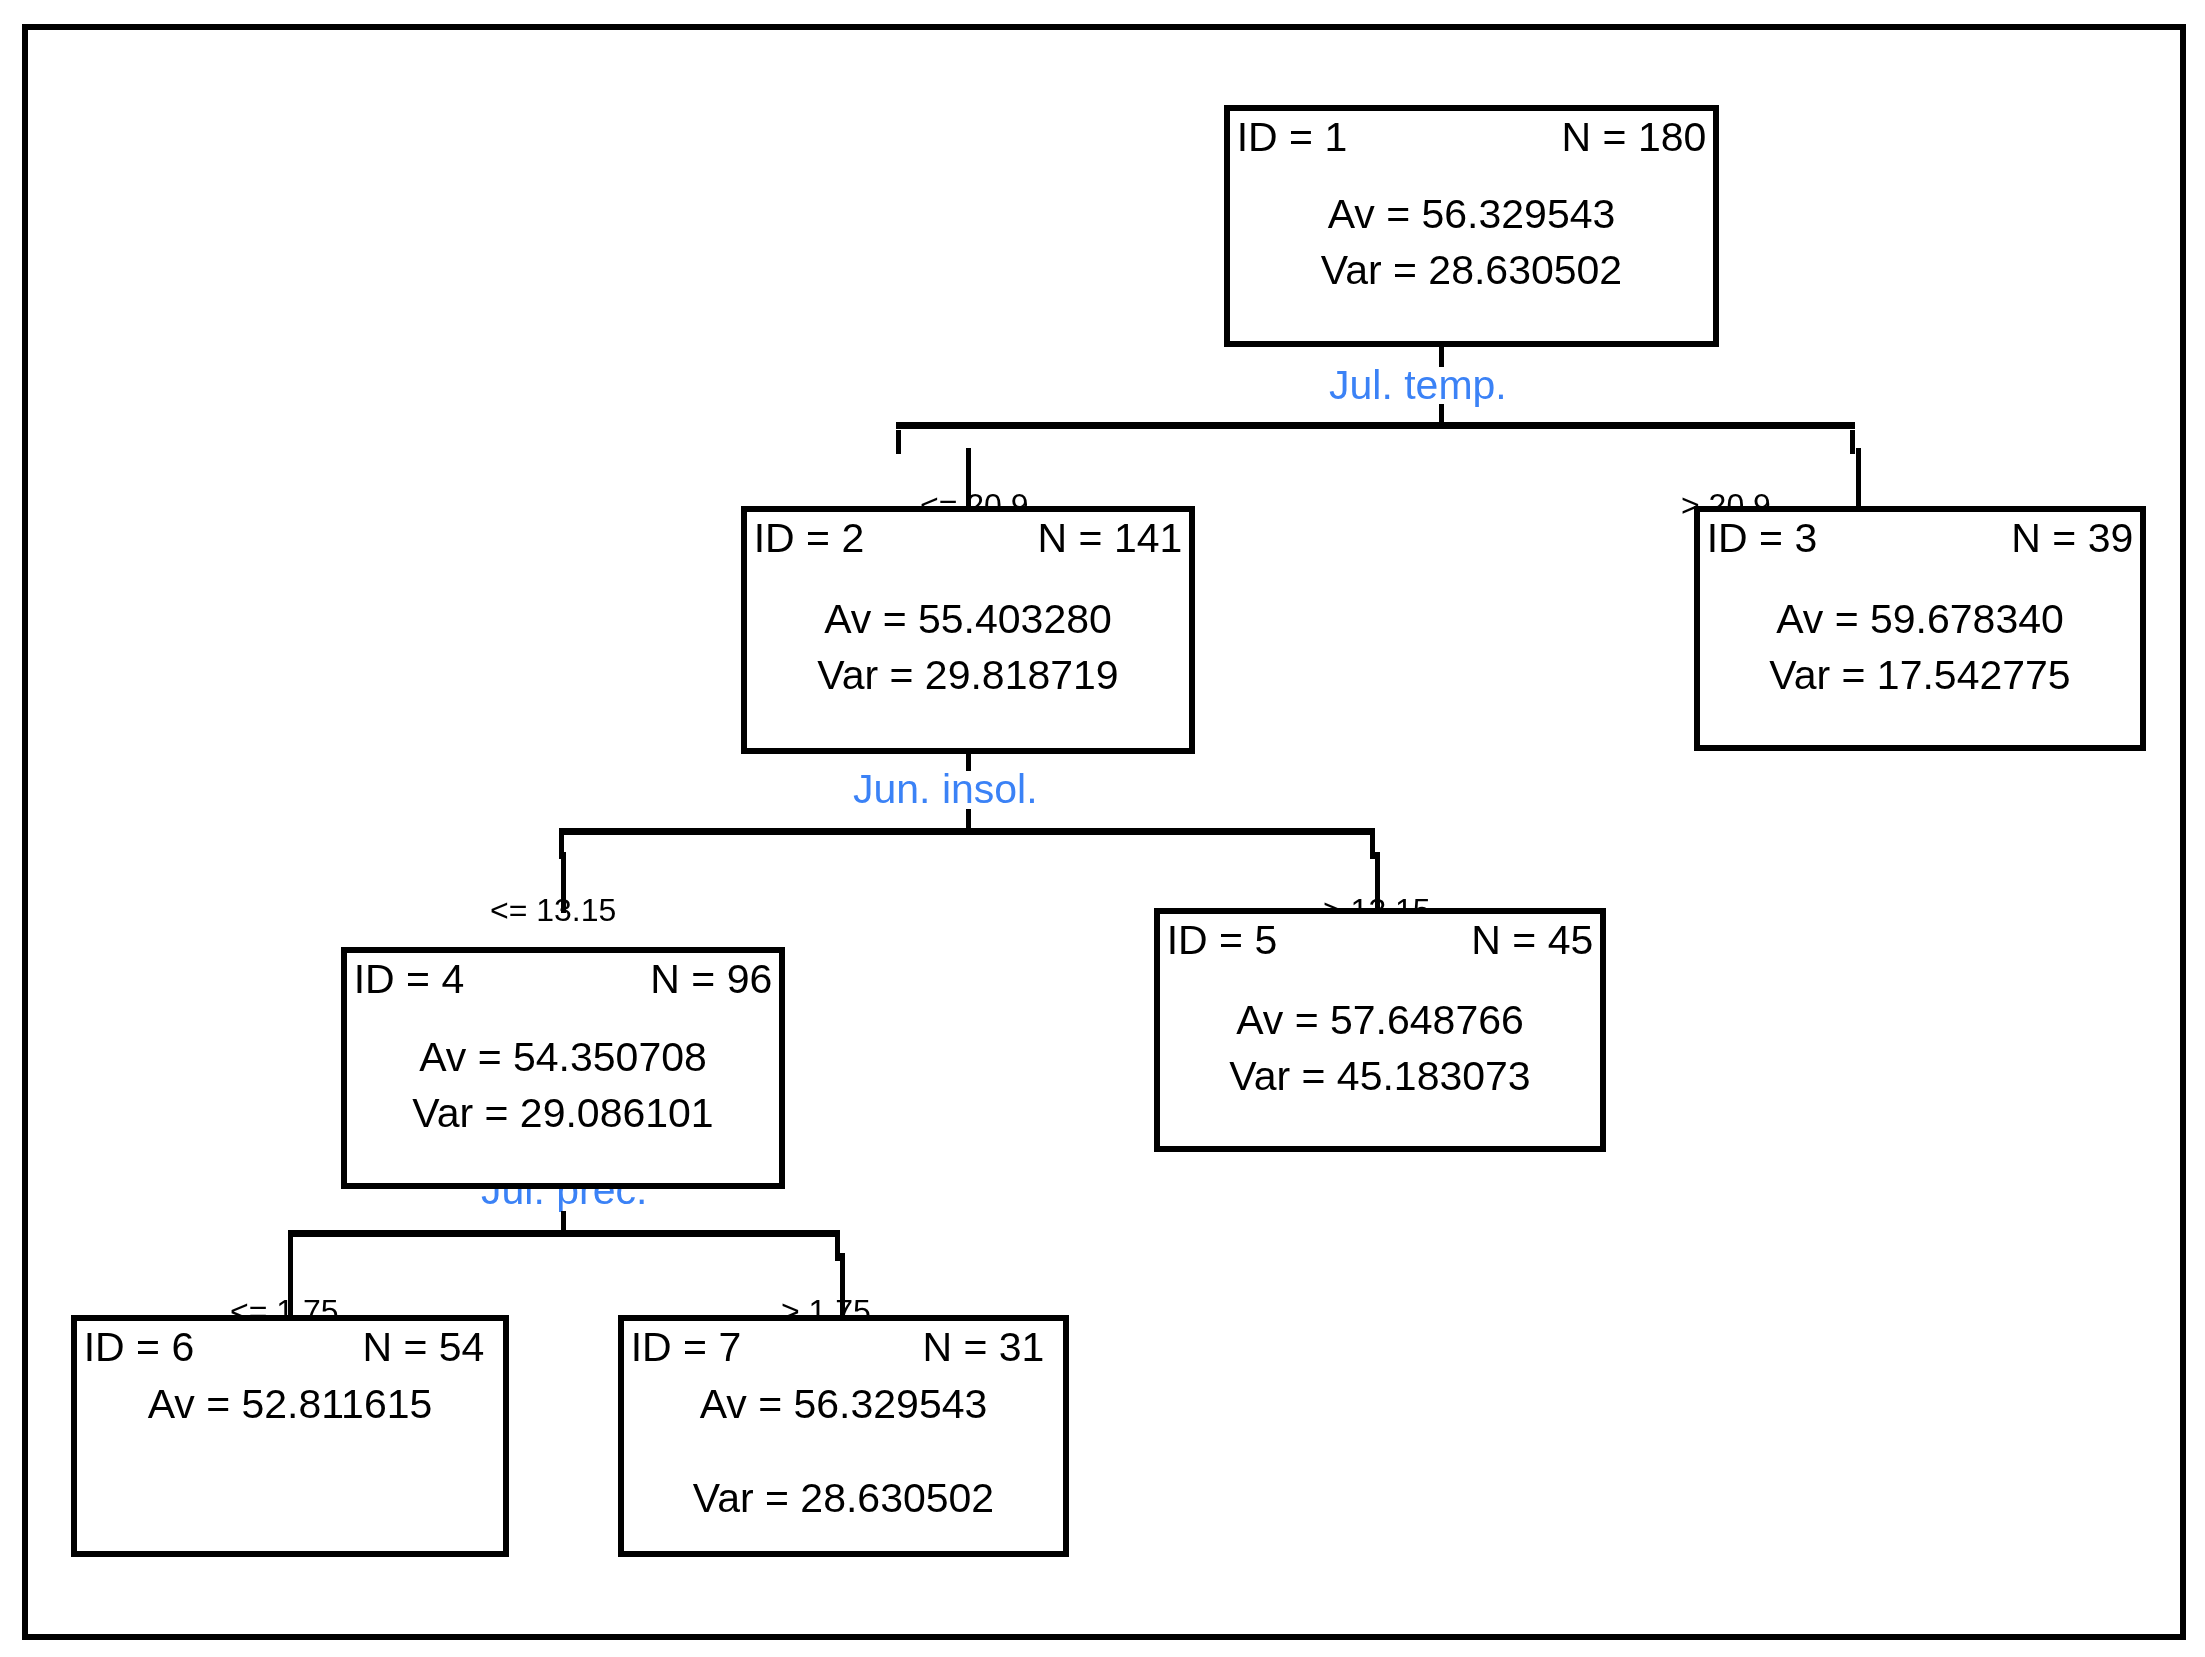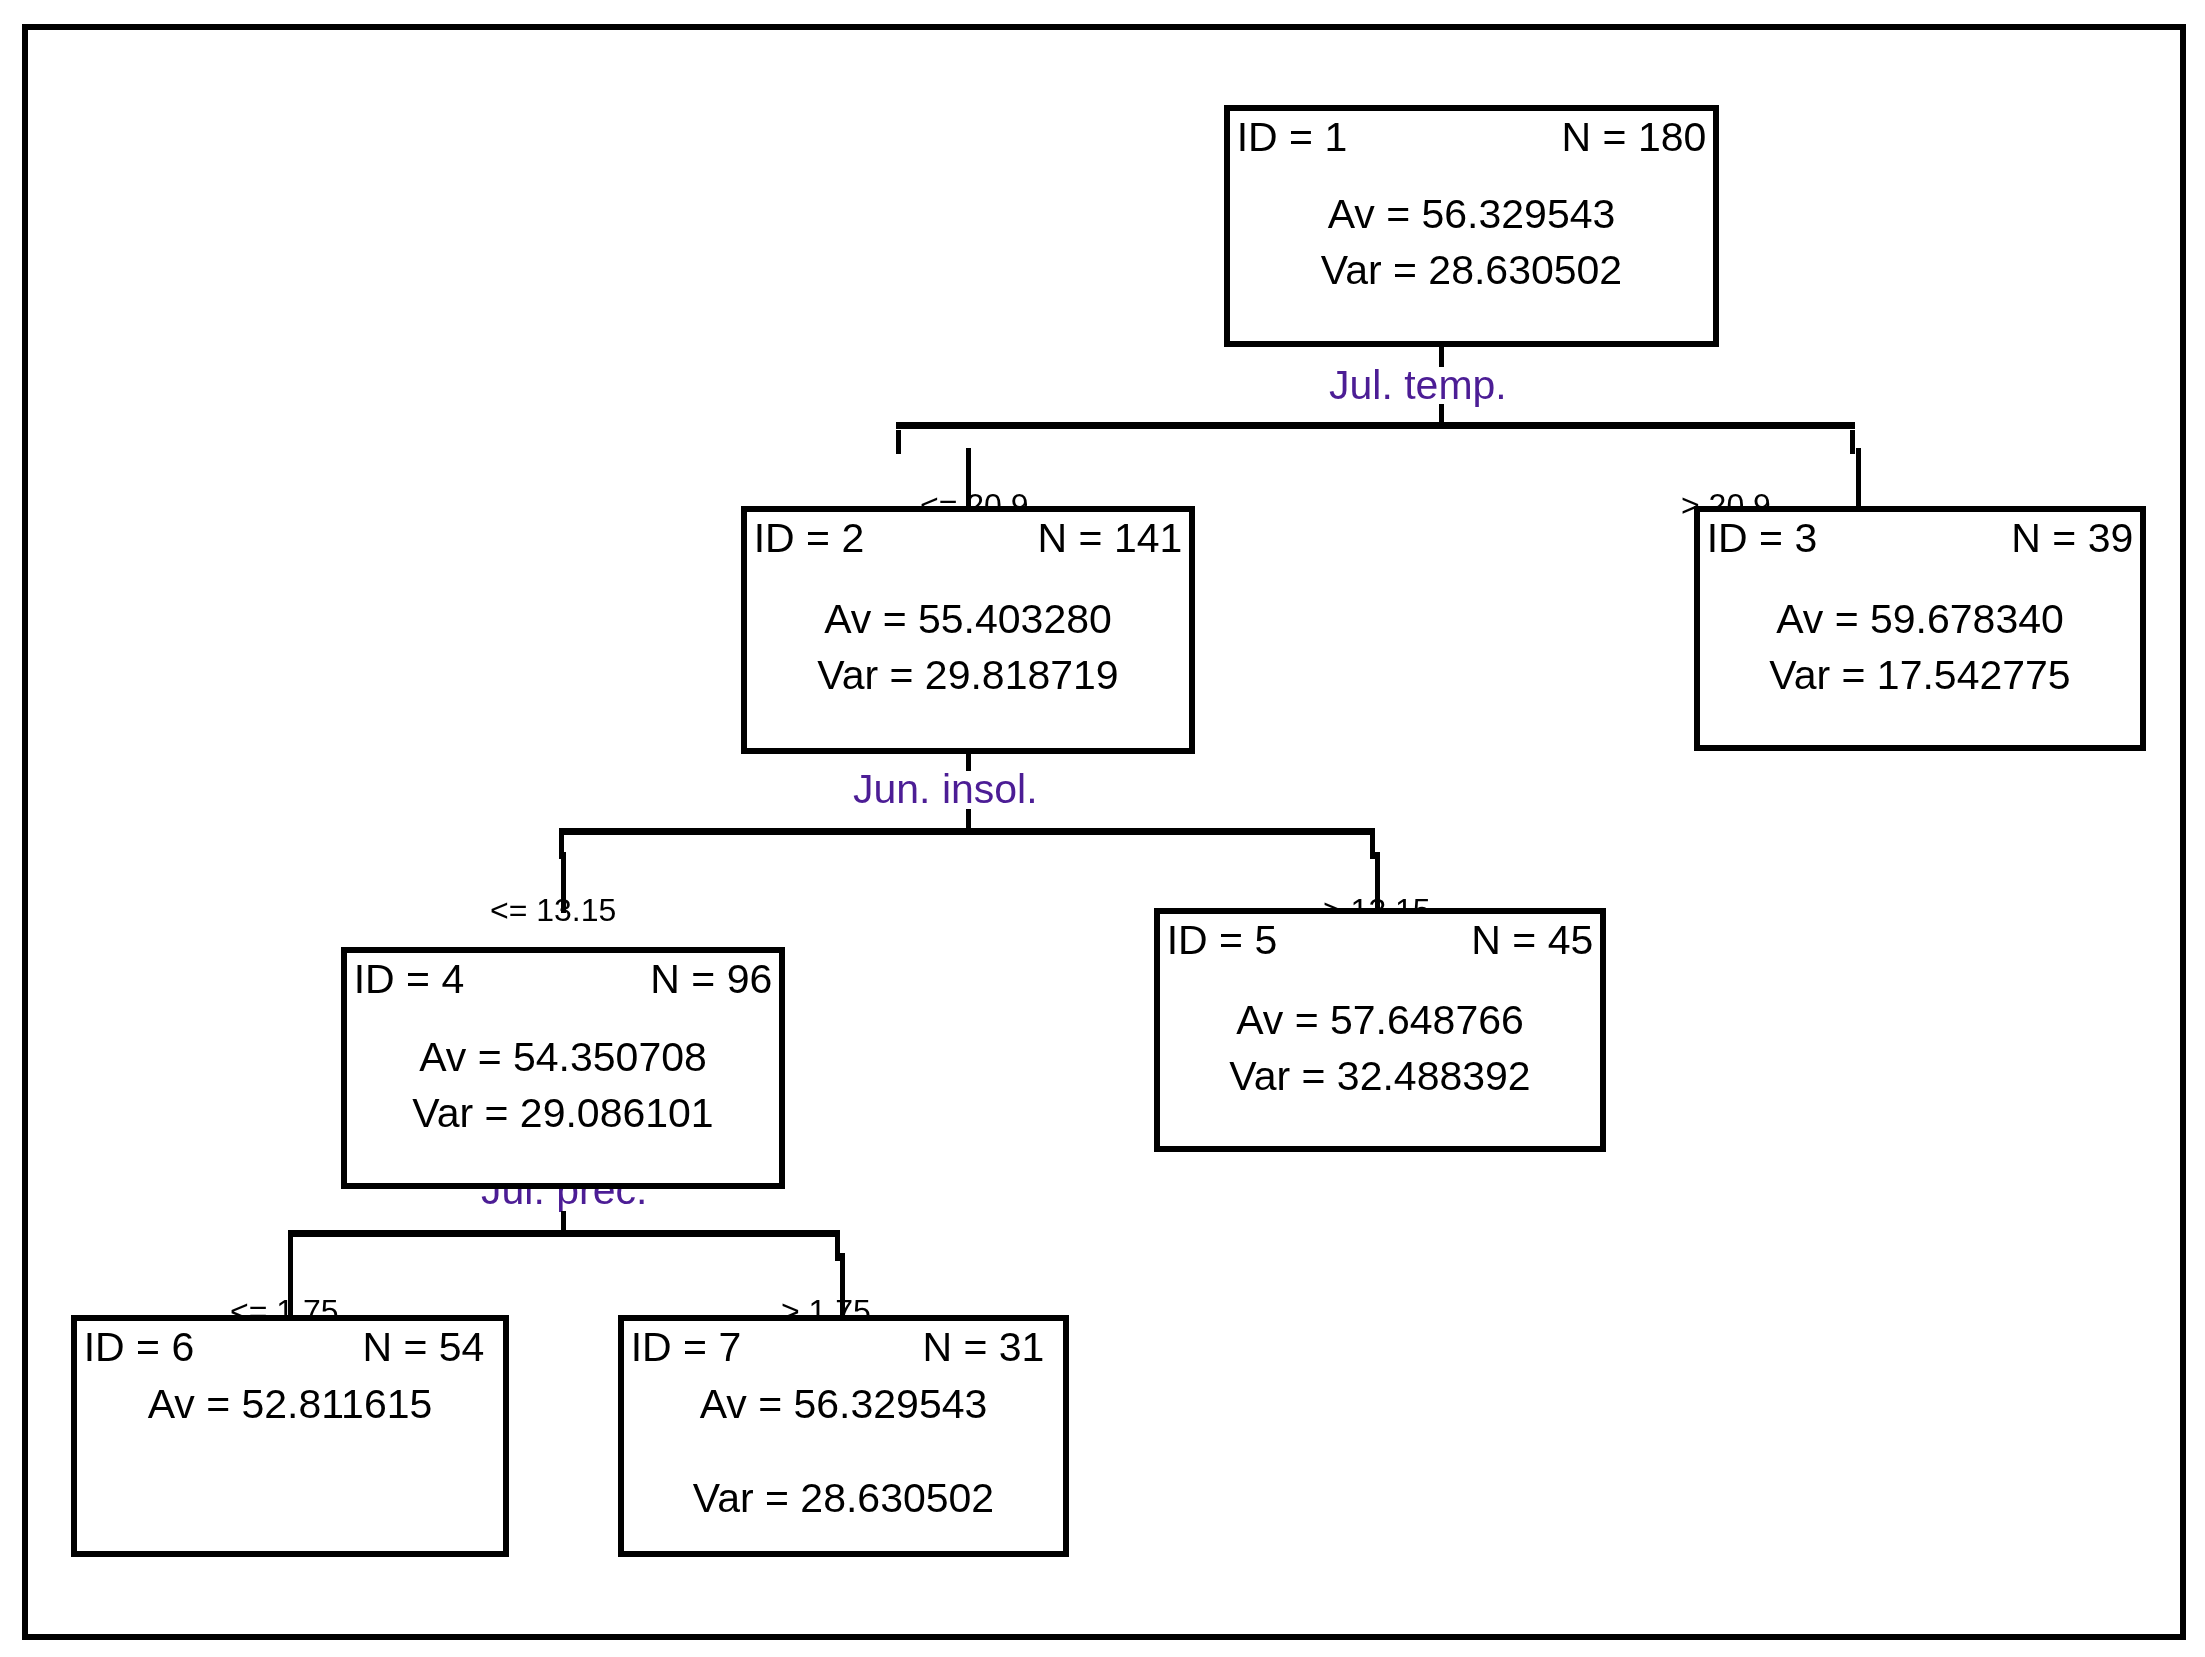--- a/index.html
+++ b/index.html
@@ -46,21 +46,21 @@
     color:#000000;
     font-size:41px;
     white-space:nowrap;
   }
   .node .body .av{margin-bottom:9.3px;}
   
   .vline{position:absolute;background:#000000;width:5.3px;}
   .hline{position:absolute;background:#000000;height:7.3px;}
   .splitlabel{
     position:absolute;
-    color:#4c1d95;
+    color:#3b82f6;
     font-size:41px;
     line-height:1;
     white-space:nowrap;
     text-align:center;
   }
   .branchlabel{
     position:absolute;
     color:#000000;
     font-size:32px;
     line-height:1;
@@ -144,21 +144,21 @@
           <div class="var">Var = 29.086101</div>
         </div>
       </div>
       <div class="node" style="left: 1154px; top: 908px; width: 452px; height: 244px;">
         <div class="hdr">
           <span>ID = 5</span>
           <span>N = 45</span>
         </div>
         <div class="body" style="top: 83px;">
           <div class="av">Av  = 57.648766</div>
-          <div class="var">Var = 32.488392</div>
+          <div class="var">Var = 45.183073</div>
         </div>
       </div>
       <div class="node" style="left: 71px; top: 1315px; width: 438px; height: 242px;">
         <div class="hdr inset">
           <span>ID = 6</span>
           <span>N = 54</span>
         </div>
         <div class="body" style="top: 60px;">
           <div class="av" style="margin-bottom: 47px;">Av  = 52.811615</div>
         </div>

